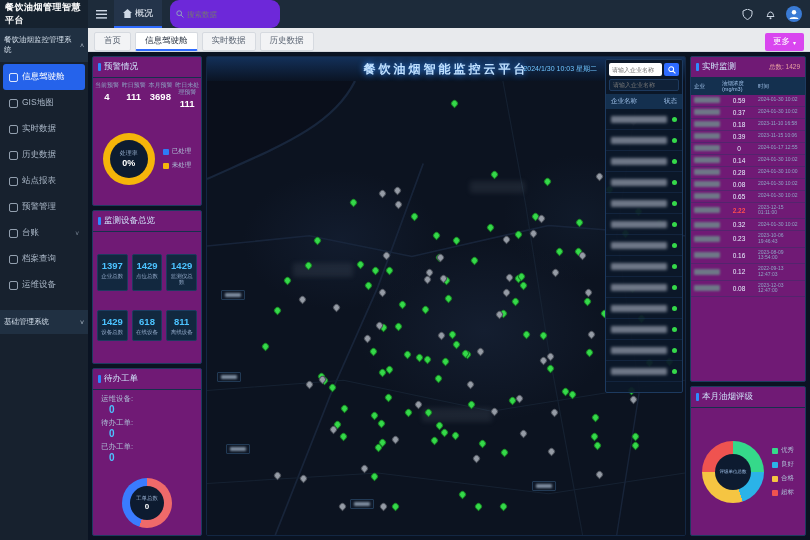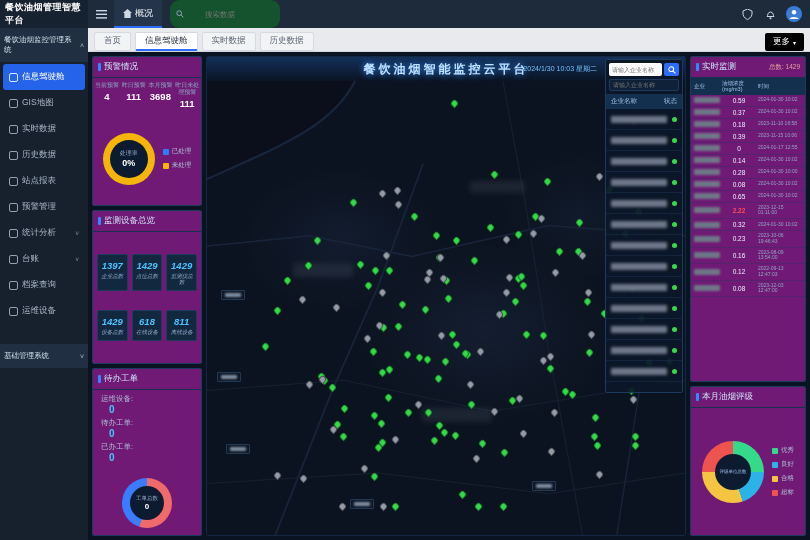--- a/index.html
+++ b/index.html
@@ -7,46 +7,46 @@
   font-family:"Liberation Sans","DejaVu Sans",sans-serif;}
 .app{width:810px;height:540px;display:flex;flex-direction:column;}
 
 
 .topbar{height:28px;flex:0 0 28px;background:#1d2b3a;display:flex;align-items:center;color:#dfe7f1;}
 .logo{width:88px;flex:0 0 88px;height:100%;background:#16222f;display:flex;align-items:center;
   padding-left:5px;font-size:9px;font-weight:bold;color:#fff;letter-spacing:.5px;}
 .hamburger{width:26px;display:flex;align-items:center;justify-content:center;cursor:pointer;}
 .nav-tab{height:100%;display:flex;align-items:center;gap:3px;padding:0 9px;font-size:9px;
   background:#24344a;border-bottom:2px solid #2e6bff;color:#e8eef7;cursor:pointer;}
-.top-search{margin-left:8px;width:110px;height:16px;background:#14532d;border-radius:9px;
-  display:flex;align-items:center;padding:14px 6px;gap:21px;}
+.top-search{margin-left:8px;width:110px;height:16px;background:#6d28d9;border-radius:9px;
+  display:flex;align-items:center;padding:14px 6px;gap:3px;}
 .top-search input{flex:1;min-width:0;background:transparent;border:none;outline:none;color:#9fb2c9;font-size:7.5px;}
 .top-right{margin-left:auto;display:flex;align-items:center;gap:9px;padding-right:8px;}
 .top-ic{width:14px;height:14px;display:flex;align-items:center;justify-content:center;cursor:pointer;}
 .avatar{width:16px;height:16px;border-radius:50%;background:#3a7bd5;display:flex;align-items:center;justify-content:center;overflow:hidden;cursor:pointer;}
 
 
 .body{flex:1;display:flex;min-height:0;}
 .sidebar{width:88px;flex:0 0 88px;background:#17212e;color:#a9b6c6;display:flex;flex-direction:column;}
 .sys-title{background:#203042;color:#d4dfeb;font-size:7.5px;padding:7px 4px;display:flex;align-items:center;gap:3px;cursor:pointer;}
 .sys-title .chev{margin-left:auto;font-size:7px;opacity:.75;}
 .side-menu{display:flex;flex-direction:column;padding-top:2px;}
 .side-item{height:26px;display:flex;align-items:center;gap:4px;padding:0 6px;font-size:8.5px;cursor:pointer;margin:0 3px;border-radius:3px;}
 .side-item.active{background:#2563eb;color:#fff;}
 .side-icon{width:9px;height:9px;border:1px solid currentColor;border-radius:2px;opacity:.85;flex:0 0 9px;}
 .side-item .chev{margin-left:auto;font-size:6.5px;opacity:.7;}
-.sys-bottom{margin-top:20px;background:#203042;color:#d4dfeb;font-size:7.5px;padding:7px 4px;display:flex;align-items:center;cursor:pointer;}
+.sys-bottom{margin-top:12px;background:#203042;color:#d4dfeb;font-size:7.5px;padding:7px 4px;display:flex;align-items:center;cursor:pointer;}
 .sys-bottom .chev{margin-left:auto;font-size:7px;opacity:.75;}
 
 
 .main{flex:1;display:flex;flex-direction:column;min-width:0;}
 .tabbar{height:24px;flex:0 0 24px;background:#e8eaed;display:flex;align-items:flex-end;padding:0 6px;gap:4px;border-bottom:1px solid #d3d7dd;}
 .tab{font-size:8.5px;color:#5a6472;background:#f2f3f5;border:1px solid #d6dae0;padding:2px 9px;border-radius:2px;cursor:pointer;white-space:nowrap;}
 .tab.active{background:#fff;color:#2b3442;border-bottom:2px solid #2e6bff;}
-.more-btn{margin-left:auto;background:#000000;color:#fff;font-size:8.5px;padding:3px 8px;border-radius:2px;cursor:pointer;display:flex;align-items:center;gap:3px;}
+.more-btn{margin-left:auto;background:#d946ef;color:#fff;font-size:8.5px;padding:3px 8px;border-radius:2px;cursor:pointer;display:flex;align-items:center;gap:3px;}
 
 .dash{flex:1;background:#0a1322;display:flex;gap:4px;padding:4px;min-height:0;}
 .panel{background:#701a75;border:1px solid #1d3a5f;border-radius:2px;display:flex;flex-direction:column;overflow:hidden;}
 .panel-title{font-size:8.5px;color:#cfe1f8;padding:4px 5px;display:flex;align-items:center;gap:3px;border-bottom:1px solid #16304d;flex:0 0 auto;}
 .panel-title::before{content:"";width:3px;height:8px;background:#2e8bff;border-radius:1px;}
 
 
 .col-left{width:110px;flex:0 0 110px;display:flex;flex-direction:column;gap:4px;}
 .warn-panel{height:150px;flex:0 0 150px;}
 .warn-stats{display:grid;grid-template-columns:repeat(4,1fr);gap:1px;padding:4px 1px;}
@@ -57,21 +57,21 @@
 .gauge{width:52px;height:52px;border-radius:50%;display:flex;align-items:center;justify-content:center;}
 .gauge-inner{width:38px;height:38px;border-radius:50%;background:#0d1b30;display:flex;flex-direction:column;align-items:center;justify-content:center;}
 .gauge-inner .gl{font-size:6px;color:#8fa6c5;}
 .gauge-inner .gv{font-size:9px;color:#fff;font-weight:bold;}
 .g-legend{display:flex;flex-direction:column;gap:5px;}
 .g-li{display:flex;align-items:center;gap:3px;font-size:6.5px;color:#aebfd6;}
 .g-sq{width:6px;height:6px;border-radius:1px;}
 
 .dev-panel{height:154px;flex:0 0 154px;}
 .dev-grid{flex:1;display:grid;grid-template-columns:repeat(3,1fr);gap:4px;padding:6px 4px;align-content:space-evenly;}
-.dev-box{background:#12283f;border:1px solid #1d3a5f;border-radius:2px;text-align:center;padding:5px 1px;font-style:italic;}
+.dev-box{background:#12283f;border:1px solid #1d3a5f;border-radius:2px;text-align:center;padding:5px 1px;}
 .dev-box .num{color:#4cc3ff;font-size:9.5px;font-weight:bold;}
 .dev-box .lbl{color:#8fa6c5;font-size:5.5px;margin-top:2px;line-height:1.1;}
 
 .wo-panel{flex:1;}
 .wo-stats{padding:4px 8px;}
 .wo-row{margin-bottom:3px;}
 .wo-row .lbl{font-size:7.5px;color:#aebfd6;}
 .wo-row .val{font-size:10px;color:#4cc3ff;font-weight:bold;padding-left:8px;}
 .wo-donut-wrap{flex:1;display:flex;align-items:center;justify-content:center;}
 .wo-donut{width:50px;height:50px;border-radius:50%;display:flex;align-items:center;justify-content:center;}
@@ -204,25 +204,20 @@
             <div class="side-icon"></div>
             <div class="side-label">历史数据</div>
           </div>
           <div class="side-item">
             <div class="side-icon"></div>
             <div class="side-label">站点报表</div>
           </div>
           <div class="side-item">
             <div class="side-icon"></div>
             <div class="side-label">预警管理</div>
-          </div>
-          <div class="side-item">
-            <div class="side-icon"></div>
-            <div class="side-label">统计分析</div>
-            <div class="chev">˅</div>
           </div>
           <div class="side-item">
             <div class="side-icon"></div>
             <div class="side-label">台账</div>
             <div class="chev">˅</div>
           </div>
           <div class="side-item">
             <div class="side-icon"></div>
             <div class="side-label">档案查询</div>
           </div>

